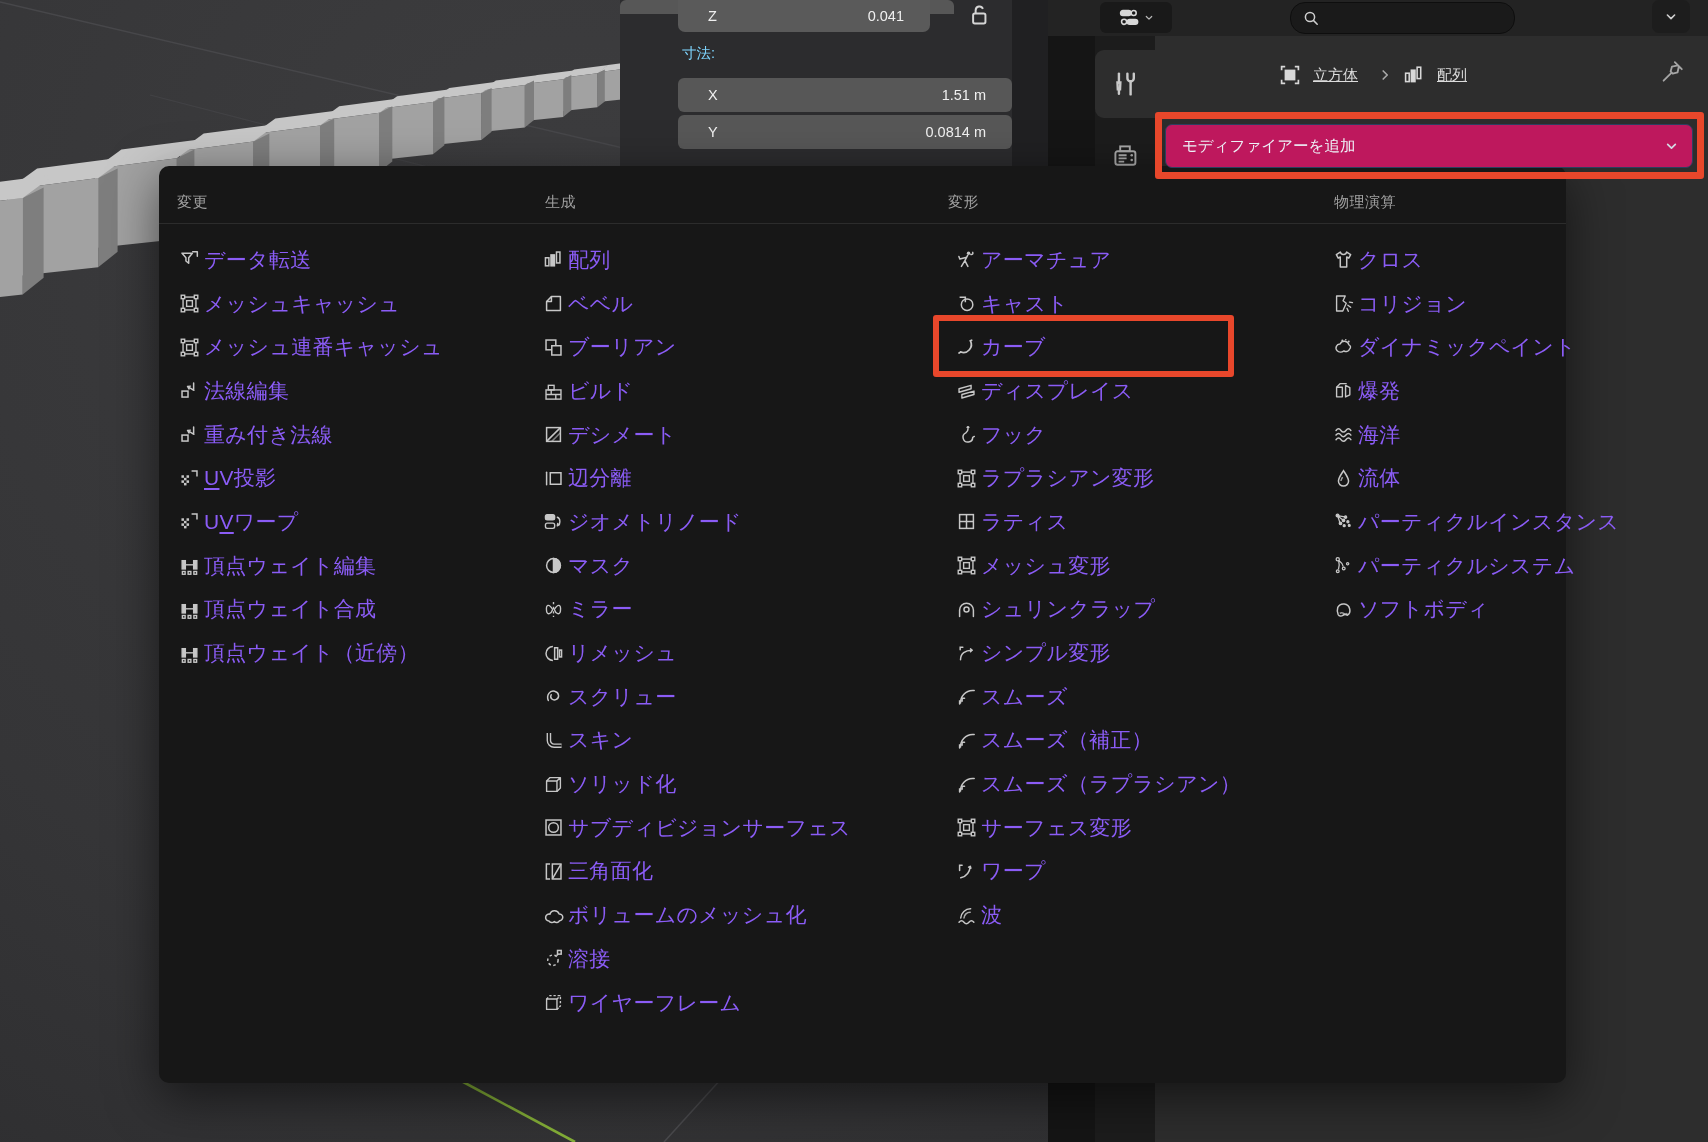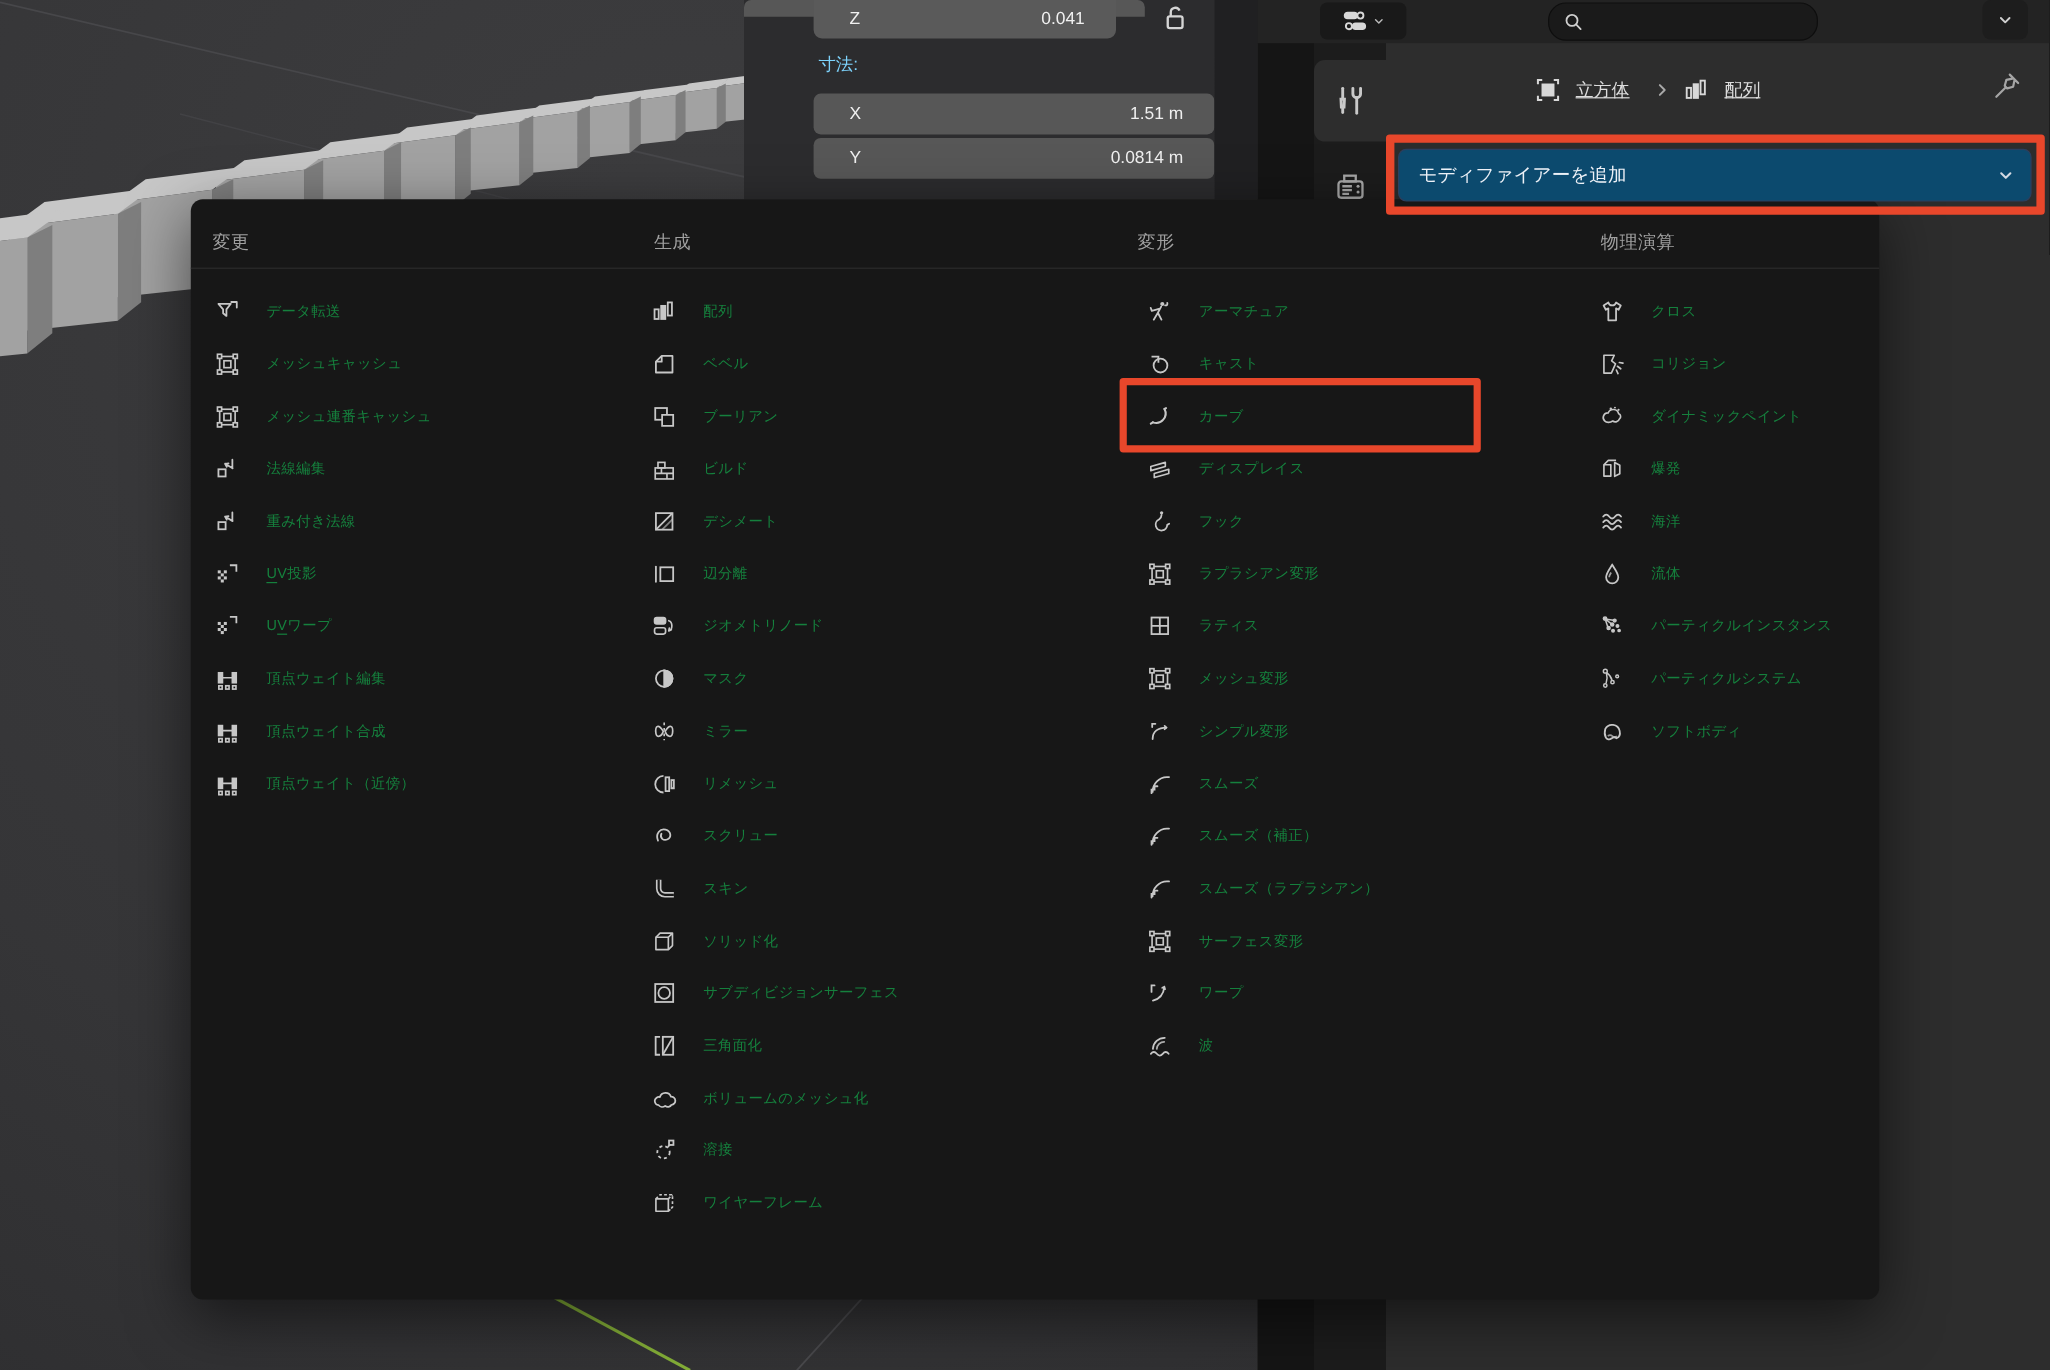--- a/index.html
+++ b/index.html
@@ -48,35 +48,35 @@
   .tab svg{width:32px;height:32px;}
   .tab-mod{top:50px;}
   .tab-render{top:122px;color:#a8a8a8;}
   .crumb{position:absolute;left:123px;top:55px;height:40px;display:flex;align-items:center;color:#dcdcdc;font-size:15px;text-decoration:underline;}
   .crumb svg{width:24px;height:24px;color:#d8d8d8;}
   .crumb .ctext{margin:0 10px 0 11px;}
   .crumb svg.cr{width:18px;height:18px;color:#a9a9a9;margin:0 8px;}
   .pin{position:absolute;left:610px;top:58px;width:28px;height:28px;color:#a5a5a5;}
 
   
-  .addbtn{position:absolute;left:1165px;top:124px;width:528px;height:44px;background:#0c4a6e;
+  .addbtn{position:absolute;left:1165px;top:124px;width:528px;height:44px;background:#be185d;
     border:1px solid #2c3f5f;border-radius:7px;box-sizing:border-box;display:flex;align-items:center;
     z-index:30;color:#edf1f7;font-size:15.5px;}
   .addbtn span{margin-left:16px;}
   .addbtn svg{width:17px;height:17px;margin-left:auto;margin-right:12px;color:#d4dae3;}
 
   
   .menu{position:absolute;left:159px;top:166px;width:1407px;height:917px;background:#171717;
     border-radius:10px;box-shadow:0 14px 50px rgba(0,0,0,.55);z-index:20;}
   .menu .sep{position:absolute;left:0;right:0;top:57px;height:1px;background:#2c2c2c;}
   .mhead{position:absolute;top:27px;font-size:15px;color:#a0a0a0;letter-spacing:.5px;}
   .mcol{position:absolute;top:72px;}
   .mi{display:flex;align-items:center;height:43.7px;padding-left:7px;}
   .mi .mic{width:23px;height:23px;flex:none;color:#c7c7c7;}
-  .mi .lb{margin-left:21px;font-size:12px;color:#15803d;letter-spacing:.3px;white-space:nowrap;}
+  .mi .lb{margin-left:3px;font-size:21px;color:#8b5cf6;letter-spacing:.3px;white-space:nowrap;}
   .mi .lb u{text-decoration:underline;text-underline-offset:3px;}
 
   
   .hbox{position:absolute;border:6px solid #e8472b;border-radius:3px;box-sizing:border-box;z-index:40;}
   .hbox-btn{left:1155px;top:112px;width:549px;height:67px;border-width:7px;}
   .hbox-curve{left:933px;top:315px;width:301px;height:62px;}
 
   .defs{position:absolute;width:0;height:0;}
   svg{display:block;}
 </style>
@@ -433,20 +433,26 @@
             <span class="lb">ラティス</span>
           </div>
           <div class="mi">
             <svg class="mic" viewBox="0 0 20 20">
               <use href="#i-cage"></use>
             </svg>
             <span class="lb">メッシュ変形</span>
           </div>
           <div class="mi">
             <svg class="mic" viewBox="0 0 20 20">
+              <use href="#i-shrinkwrap"></use>
+            </svg>
+            <span class="lb">シュリンクラップ</span>
+          </div>
+          <div class="mi">
+            <svg class="mic" viewBox="0 0 20 20">
               <use href="#i-simpledeform"></use>
             </svg>
             <span class="lb">シンプル変形</span>
           </div>
           <div class="mi">
             <svg class="mic" viewBox="0 0 20 20">
               <use href="#i-smooth"></use>
             </svg>
             <span class="lb">スムーズ</span>
           </div>

